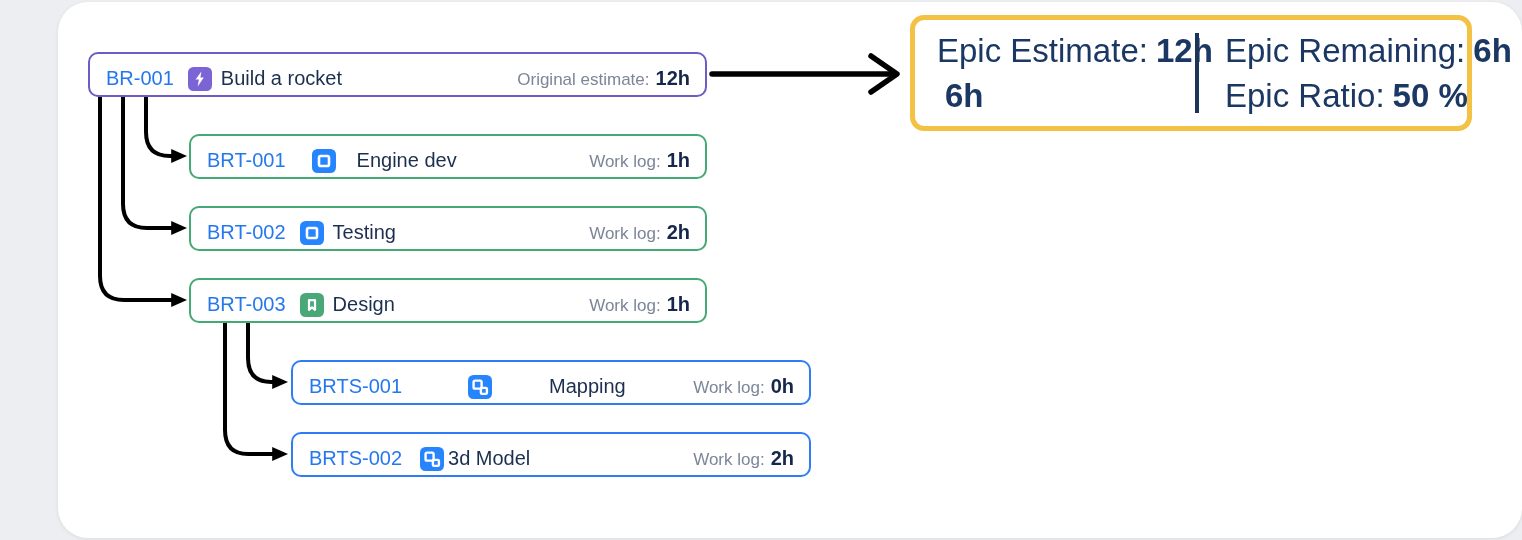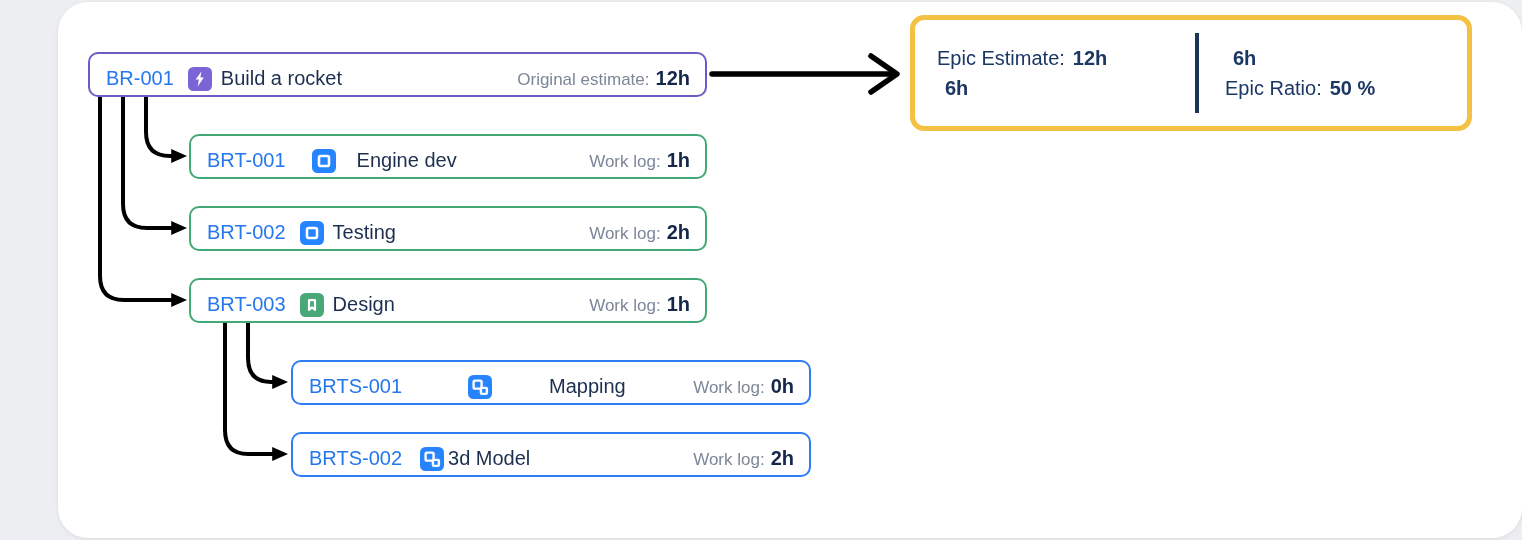--- a/index.html
+++ b/index.html
@@ -37,21 +37,21 @@
   .node.task-2 {left:189px;top:278px;width:518px;border:2px solid #44a974;}
   .node.sub-0  {left:291px;top:360px;width:520px;border:2px solid #2e7df7;gap:48px;}
   .node.sub-1  {left:291px;top:432px;width:520px;border:2px solid #2e7df7;}
   .node.sub-0 .icon,.node.sub-1 .icon{margin-left:18px;}
 
   
   .stats{
     position:absolute;left:910px;top:15px;width:562px;height:116px;box-sizing:border-box;
     background:#ffffff;border:5px solid #f3c244;border-radius:14px;
     display:flex;align-items:center;
-    color:#1b3764;font-size:20px;
+    color:#1b3764;font-size:33px;
   }
   .stats .col{display:flex;flex-direction:column;row-gap:7px;}
   .stats .col1{margin-left:22px;width:258px;}
   .stats .line{white-space:nowrap;display:flex;align-items:baseline;}
   .stats .value{font-weight:bold;margin-left:8px;}
   .stats .divider{width:4px;height:80px;background:#1c3458;margin-right:26px;flex:none;}
 </style>
 </head>
 <body>
 
@@ -174,20 +174,21 @@
       <span>Epic Estimate:</span>
       <span class="value">12h</span>
     </span>
     <span class="line">
       <span class="value">6h</span>
     </span>
   </div>
   <div class="divider"></div>
   <div class="col">
     <span class="line">
+      <span>Epic Remaining:</span>
       <span class="value">6h</span>
     </span>
     <span class="line">
       <span>Epic Ratio:</span>
       <span class="value">50 %</span>
     </span>
   </div>
 </div>
 
 </body></html>

